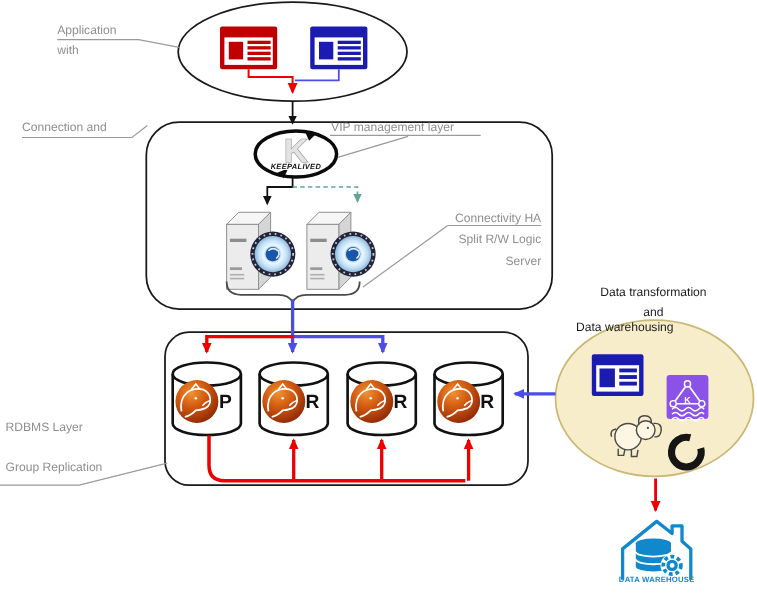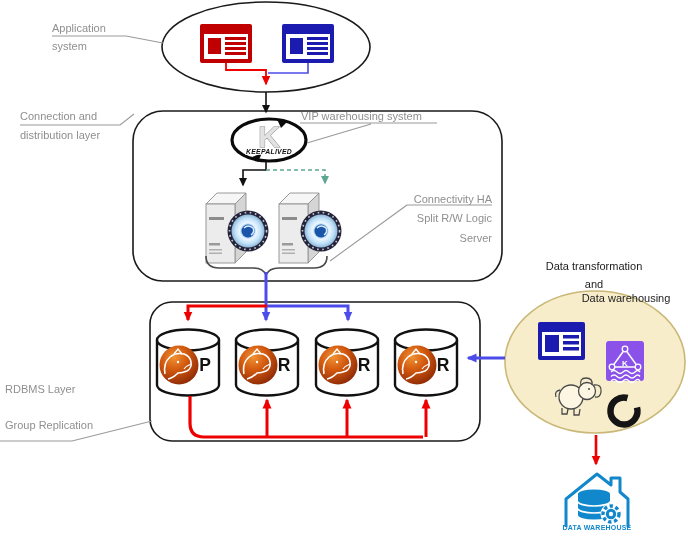--- a/index.html
+++ b/index.html
@@ -221,37 +221,36 @@
     <path d="M578,501.5 A16,4.5 0 0 0 610,501.5" stroke="#ffffff" stroke-width="1.7" fill="none"></path>
     <path d="M578,508.5 A16,4.5 0 0 0 610,508.5" stroke="#ffffff" stroke-width="1.7" fill="none"></path>
     <circle cx="611" cy="514" r="10.5" fill="#ffffff"></circle>
     <circle cx="611" cy="514" r="8" stroke="#1288cc" stroke-width="3.4" stroke-dasharray="3.4,2.6" fill="none"></circle>
     <circle cx="611" cy="514" r="5.2" fill="#1288cc"></circle>
     <circle cx="611" cy="514" r="2.2" fill="#ffffff"></circle>
   </g>
 </svg>
 
 <div class="lbl" style="left:52px;top:20px">Application</div>
-<div class="lbl" style="left:52px;top:38px">system</div>
+<div class="lbl" style="left:52px;top:38px">with</div>
 
 <div class="lbl" style="left:20px;top:108px">Connection and</div>
-<div class="lbl" style="left:20px;top:127px">distribution layer</div>
-
-<div class="lbl" style="left:301px;top:108px">VIP warehousing system</div>
+
+<div class="lbl" style="left:301px;top:108px">VIP management layer</div>
 
 <div class="lbl lbl-right" style="right:196px;top:191px">Connectivity HA</div>
 <div class="lbl lbl-right" style="right:196px;top:210px">Split R/W Logic</div>
 <div class="lbl lbl-right" style="right:196px;top:230px">Server</div>
 
 <div class="lbl" style="left:5px;top:381px">RDBMS Layer</div>
 <div class="lbl" style="left:5px;top:417px">Group Replication</div>
 
 <div class="lbl lbl-dark" style="left:594px;top:258px">Data transformation</div>
 <div class="lbl lbl-dark" style="left:594px;top:276px">and</div>
-<div class="lbl lbl-dark" style="left:626px;top:290px">Data warehousing</div>
+<div class="lbl lbl-dark" style="left:568px;top:290px">Data warehousing</div>
 
 <div class="dbletter" style="left:194px;top:355px">P</div>
 <div class="dbletter" style="left:273px;top:355px">R</div>
 <div class="dbletter" style="left:353px;top:355px">R</div>
 <div class="dbletter" style="left:432px;top:355px">R</div>
 
 <div class="wh-label" style="left:597px;top:524px">DATA WAREHOUSE</div>
 
 </div>
 

